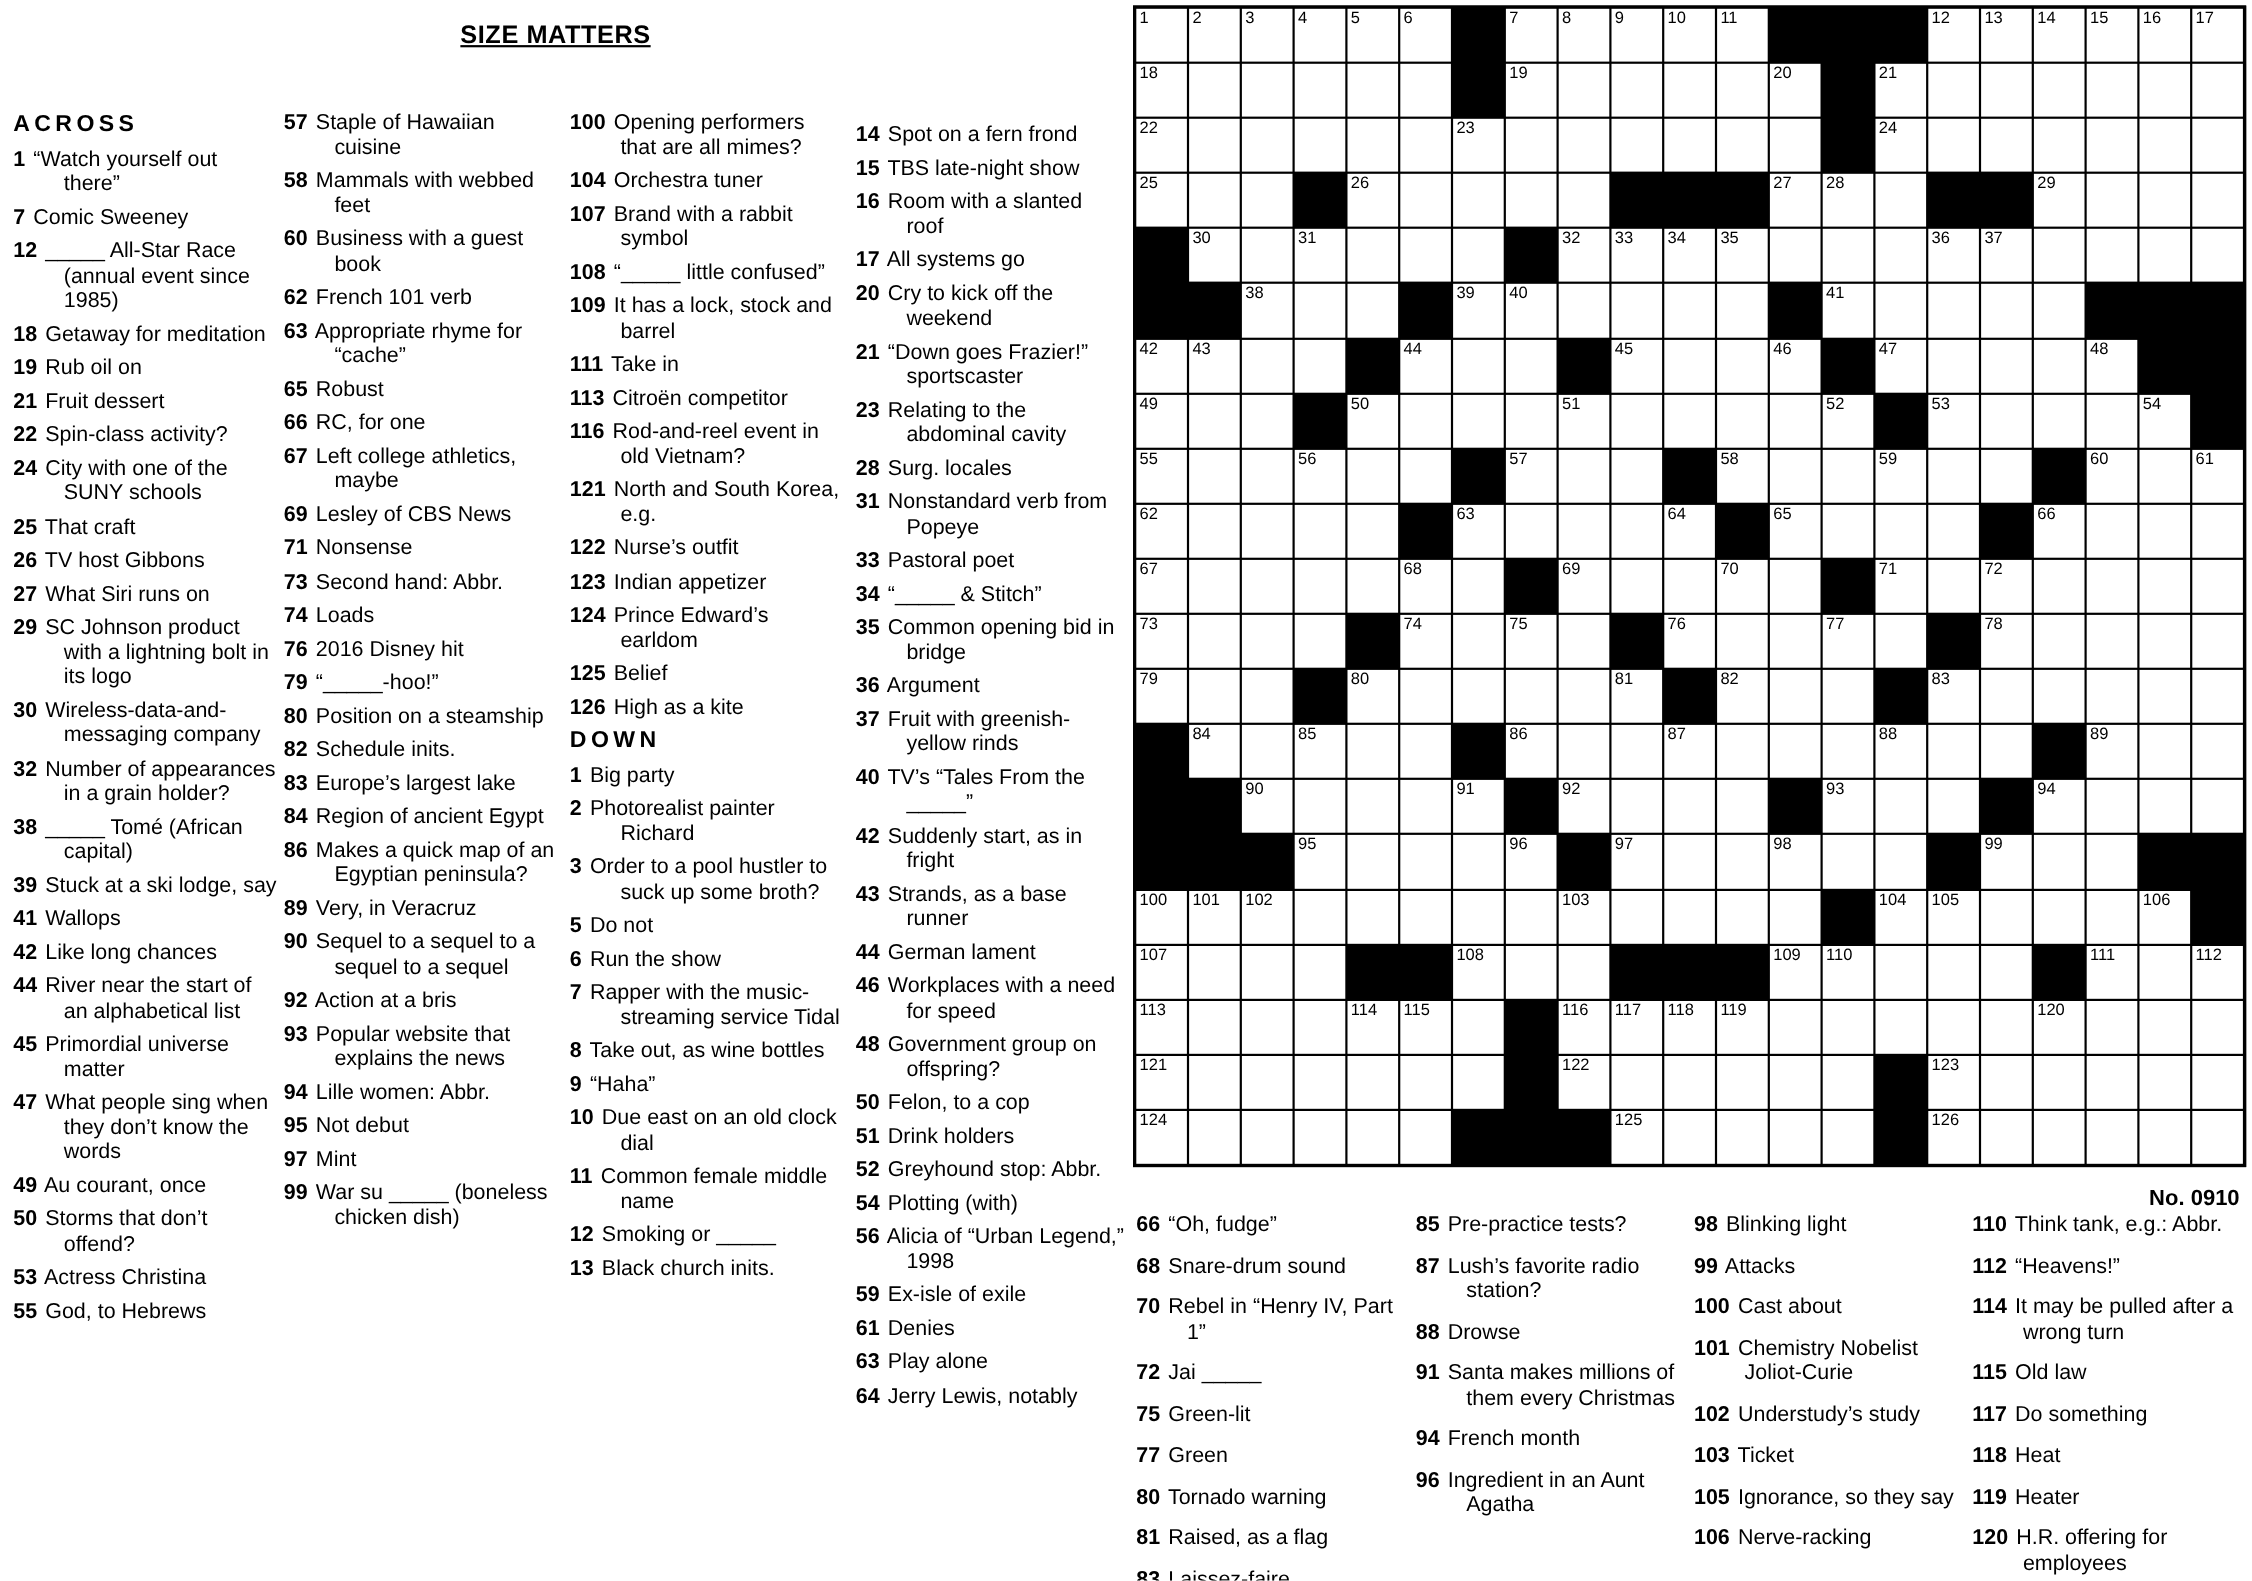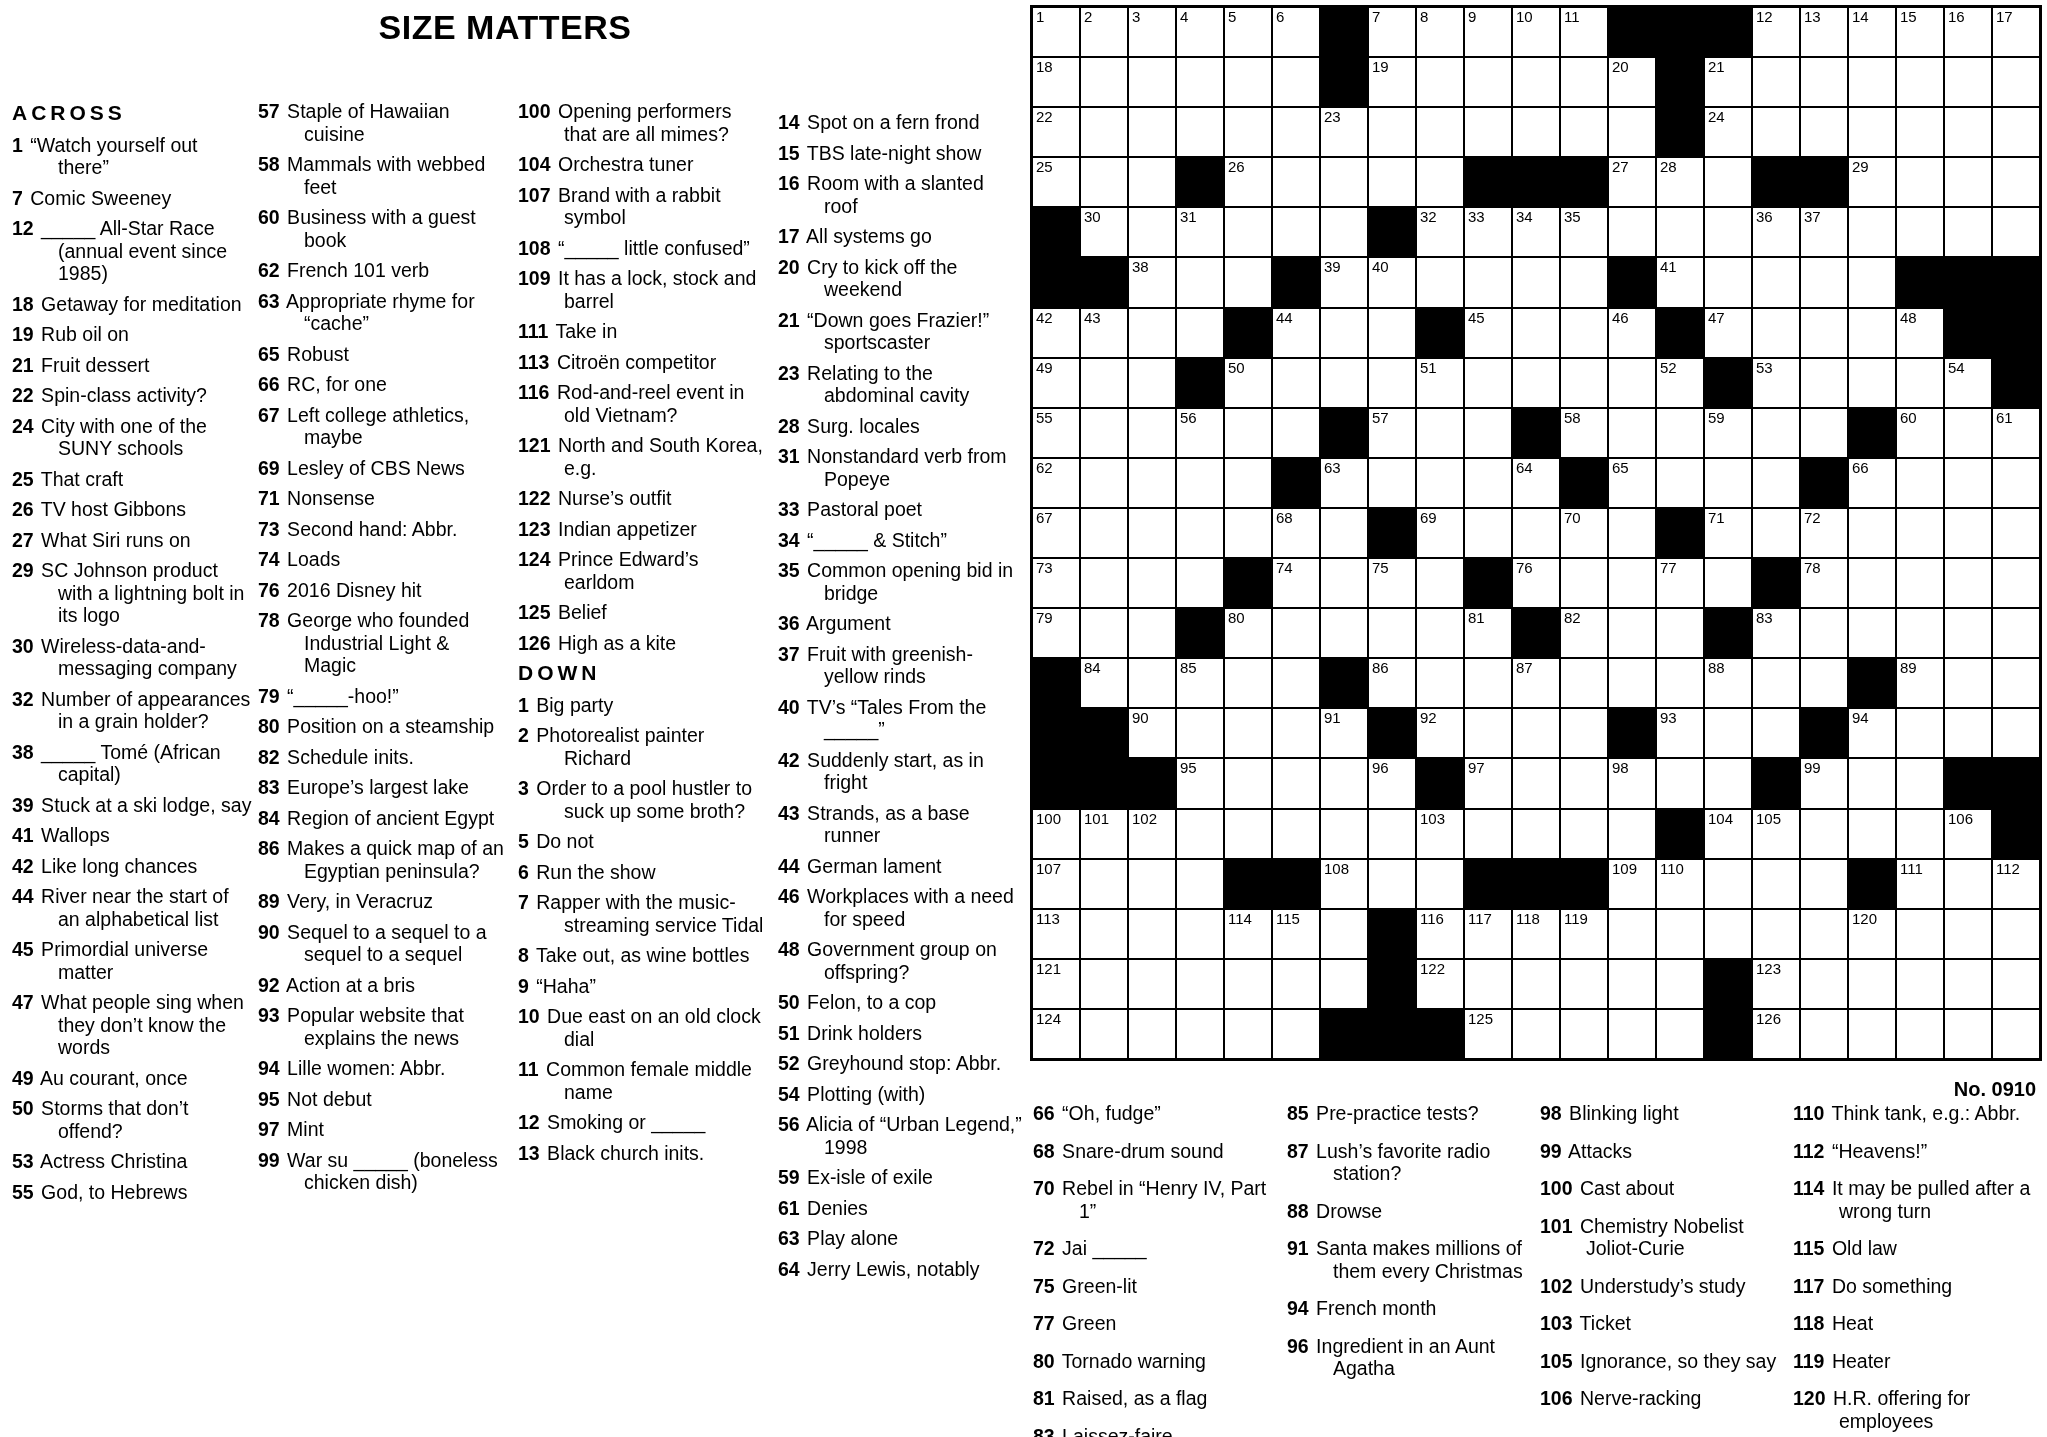--- a/index.html
+++ b/index.html
@@ -1,19 +1,19 @@
 <!DOCTYPE html>
 <html><head>
 <meta charset="utf-8">
 <style>
   html,body{margin:0;padding:0;background:#fff;}
   .page{position:relative;width:2047px;height:1437px;background:#ffffff;overflow:hidden;
         font-family:"Liberation Sans", sans-serif;color:#000;}
   .title-block{position:absolute;left:0;top:2px;width:1010px;text-align:center;}
-  .puzzle-title{font-size:34px;font-weight:bold;letter-spacing:0.5px;margin:6px;}
+  .puzzle-title{font-size:23px;font-weight:bold;letter-spacing:0.5px;margin:16px;text-decoration:underline;}
   .puzzle-byline{font-size:23px;font-weight:bold;margin-top:7px;}
   .clue-col{position:absolute;font-size:19.5px;line-height:22.5px;}
   .clue{padding-left:46px;text-indent:-46px;margin-bottom:8px;}
   .bottom .clue{margin-bottom:15px;}
   .clue b.cn{font-weight:bold;padding-right:2px;}
   .clue-header{font-weight:bold;font-size:21px;letter-spacing:4px;
                margin:2px 0 9px 0;}
   .grid{position:absolute;left:1030px;top:5px;width:1012px;height:1056px;
         box-sizing:border-box;border:3px solid #000;background:#000;
         display:grid;grid-template-columns:repeat(21,1fr);grid-template-rows:repeat(21,1fr);
@@ -67,21 +67,20 @@
       <div class="clue"><b class="cn">62</b> French 101 verb</div>
       <div class="clue"><b class="cn">63</b> Appropriate rhyme for “cache”</div>
       <div class="clue"><b class="cn">65</b> Robust</div>
       <div class="clue"><b class="cn">66</b> RC, for one</div>
       <div class="clue"><b class="cn">67</b> Left college athletics, maybe</div>
       <div class="clue"><b class="cn">69</b> Lesley of CBS News</div>
       <div class="clue"><b class="cn">71</b> Nonsense</div>
       <div class="clue"><b class="cn">73</b> Second hand: Abbr.</div>
       <div class="clue"><b class="cn">74</b> Loads</div>
       <div class="clue"><b class="cn">76</b> 2016 Disney hit</div>
-      <div class="clue"><b class="cn">78</b> George who founded Industrial Light &amp; Magic</div>
       <div class="clue"><b class="cn">79</b> “_____-hoo!”</div>
       <div class="clue"><b class="cn">80</b> Position on a steamship</div>
       <div class="clue"><b class="cn">82</b> Schedule inits.</div>
       <div class="clue"><b class="cn">83</b> Europe’s largest lake</div>
       <div class="clue"><b class="cn">84</b> Region of ancient Egypt</div>
       <div class="clue"><b class="cn">86</b> Makes a quick map of an Egyptian peninsula?</div>
       <div class="clue"><b class="cn">89</b> Very, in Veracruz</div>
       <div class="clue"><b class="cn">90</b> Sequel to a sequel to a sequel to a sequel</div>
       <div class="clue"><b class="cn">92</b> Action at a bris</div>
       <div class="clue"><b class="cn">93</b> Popular website that explains the news</div>

